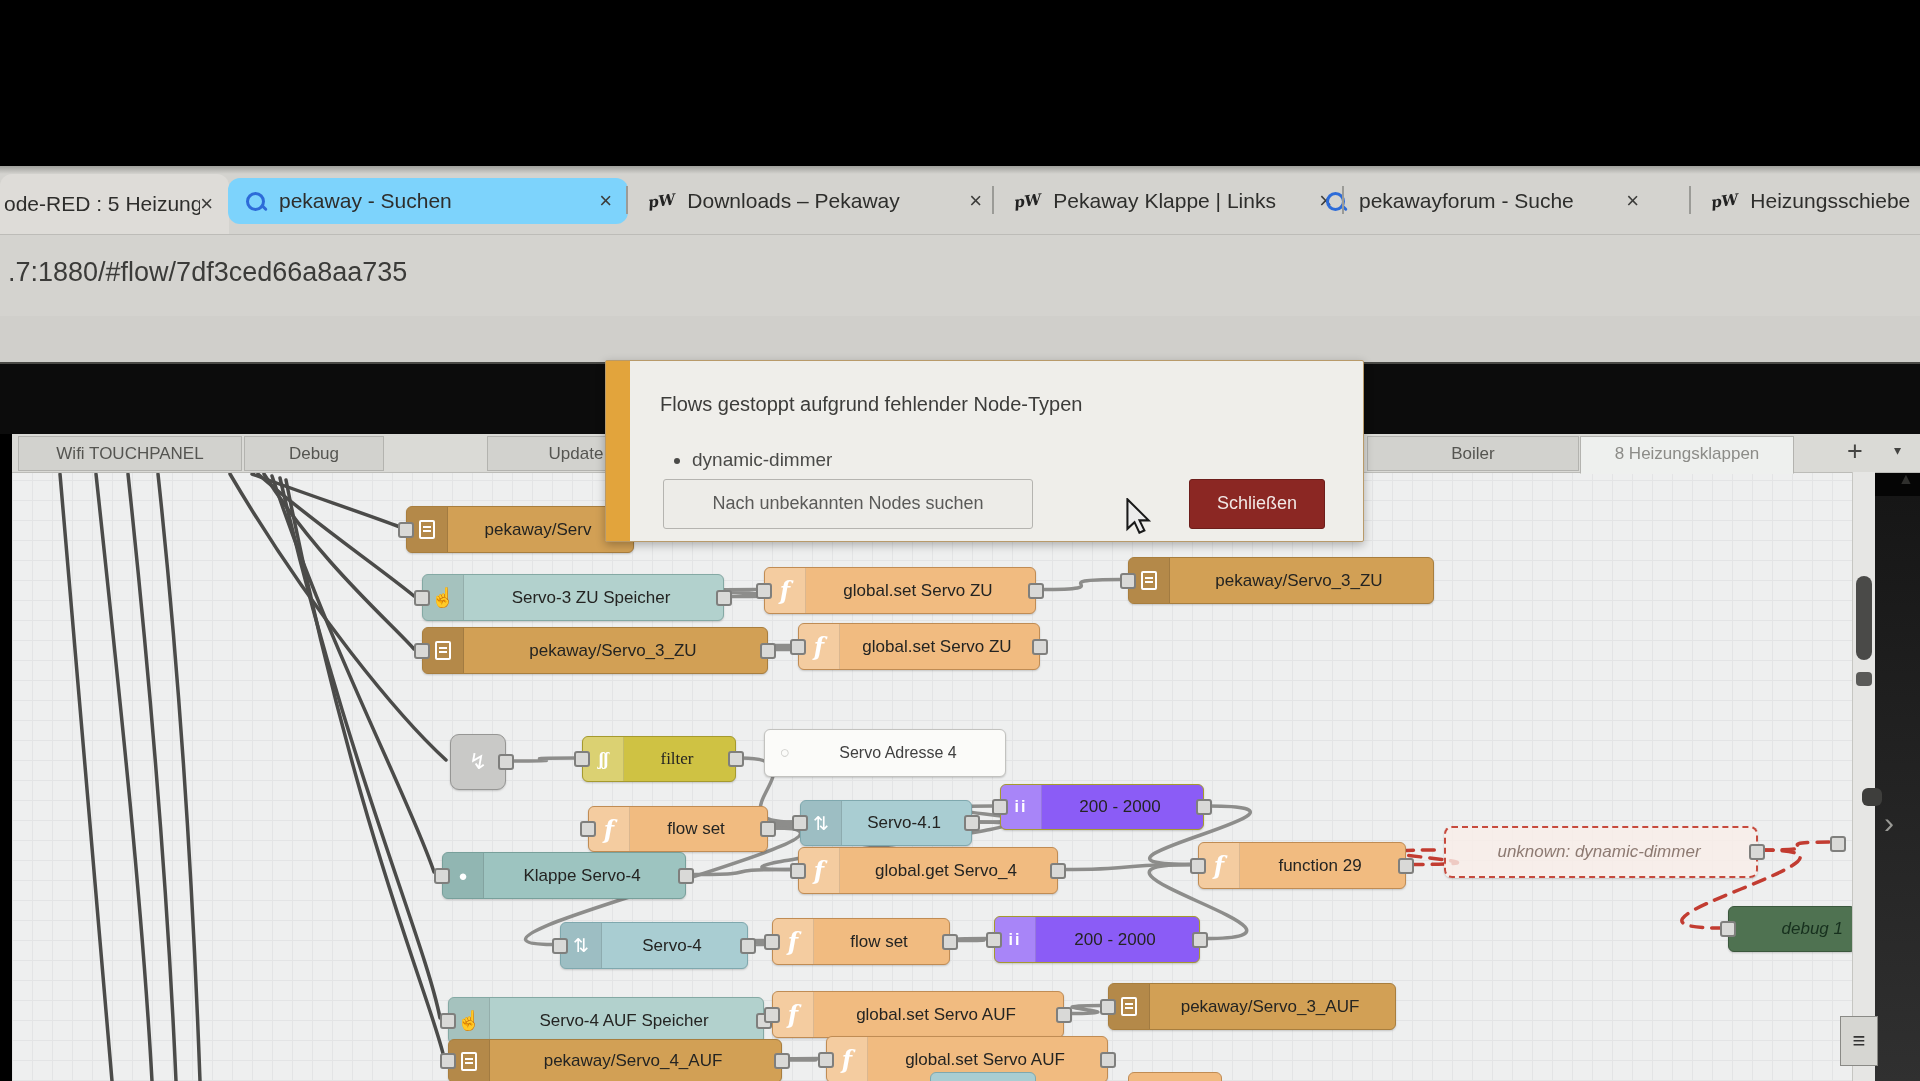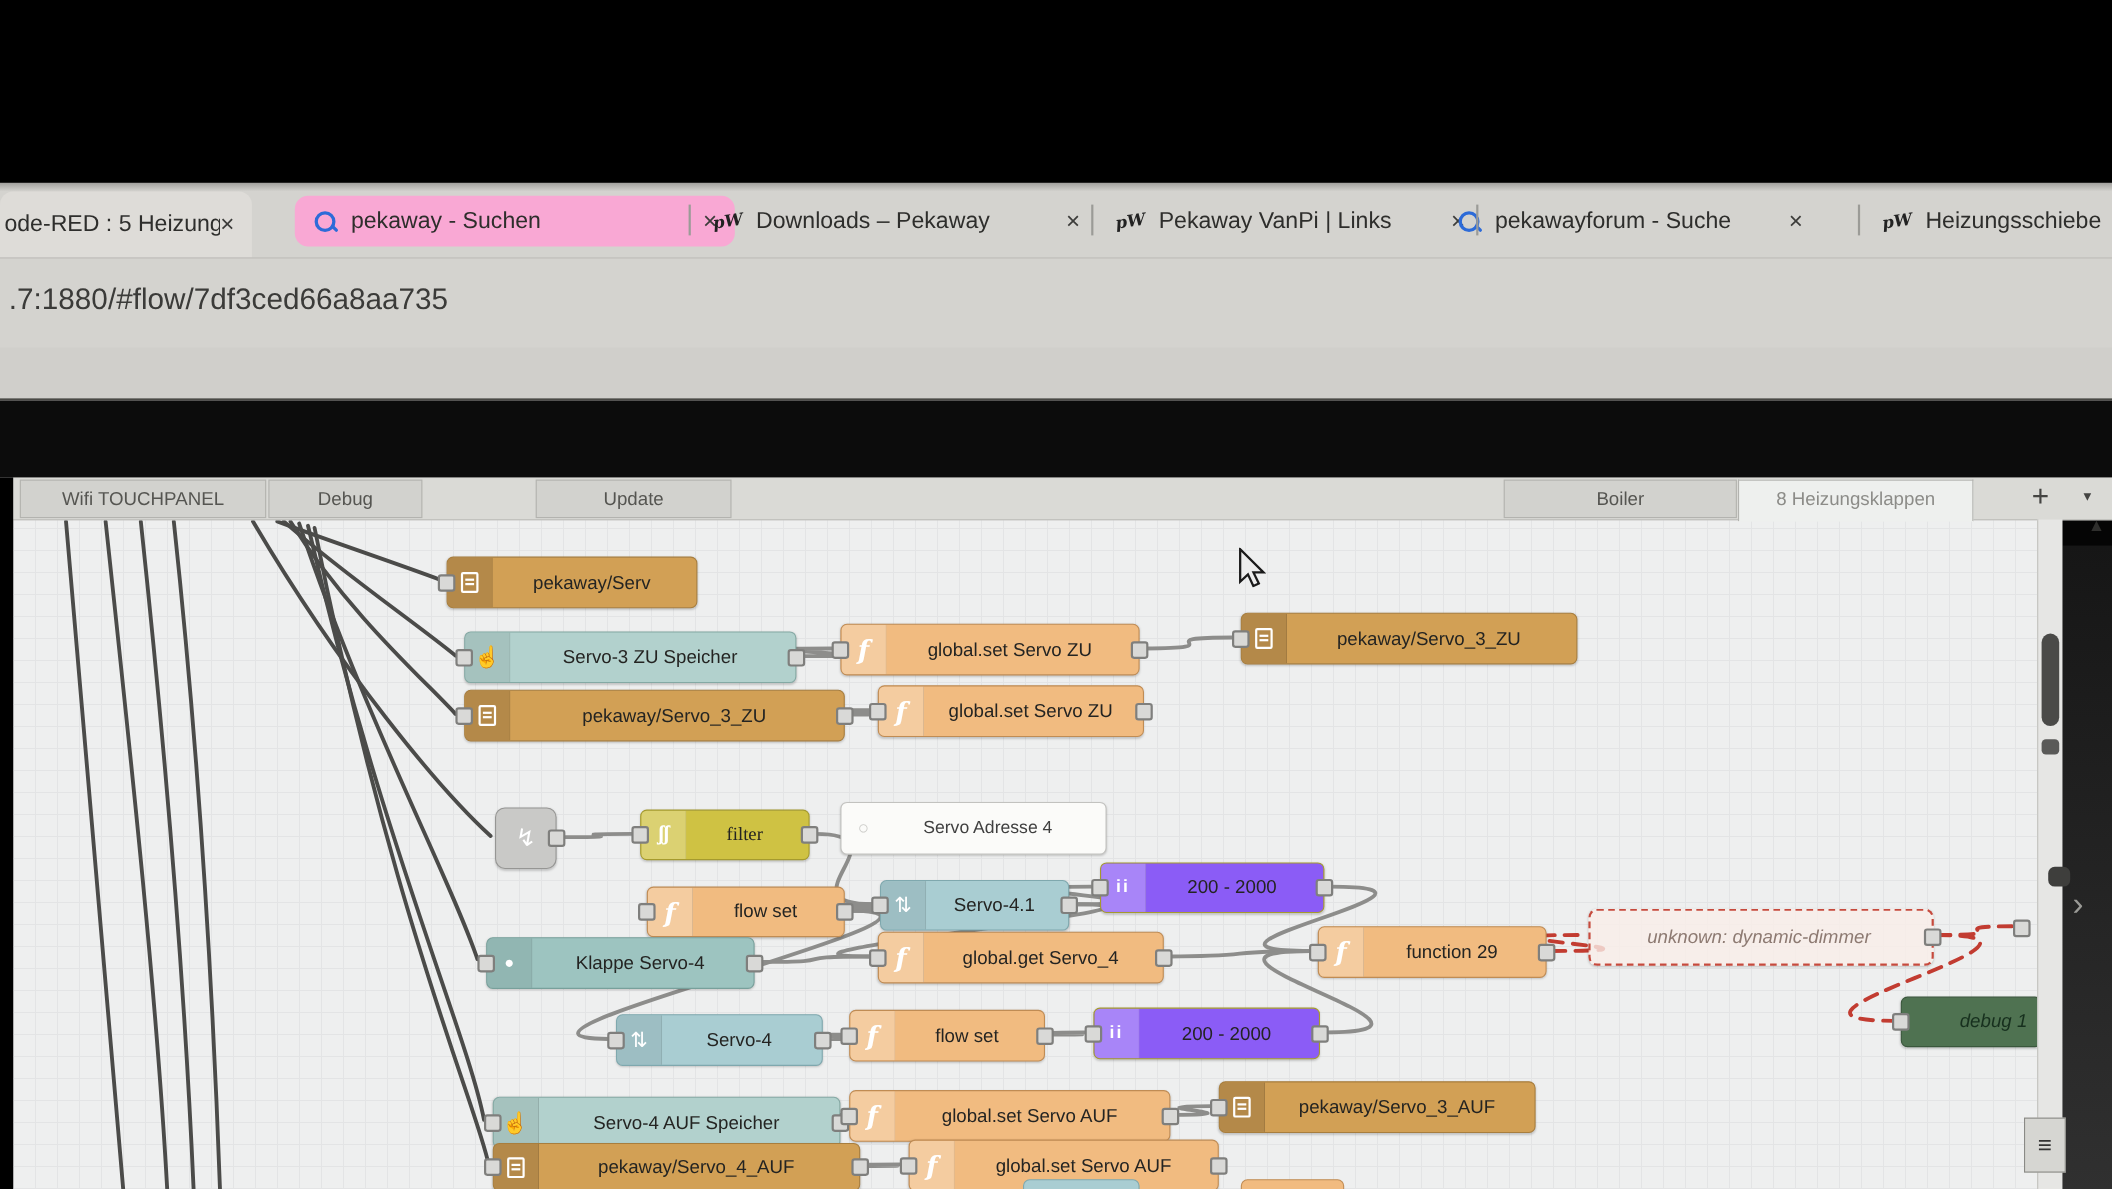--- a/index.html
+++ b/index.html
@@ -5,21 +5,21 @@
   html,body{margin:0;padding:0;background:#050505;width:1920px;height:1081px;overflow:hidden;
     font-family:"Liberation Sans",sans-serif;-webkit-font-smoothing:antialiased;}
   #app{position:absolute;left:0;top:0;width:1920px;height:1081px;overflow:hidden;}
 
   
   #chrome{position:absolute;left:0;top:166px;width:1920px;height:196px;background:#d4d3cf;border-bottom:2px solid #4a4a46;z-index:5;}
   #chrome:before{content:"";position:absolute;left:0;top:0;width:100%;height:8px;background:linear-gradient(#6b6b68,rgba(0,0,0,0));opacity:.5;}
   #tabstrip{position:absolute;left:0;top:0;width:1920px;height:68px;}
   .btab{position:absolute;top:6px;height:58px;display:flex;align-items:center;overflow:hidden;color:#2e2e2c;font-size:21px;}
   .btab.active{background:#dedcd8;border-radius:12px 12px 0 0;top:8px;height:60px;}
-  .btab.pill{background:#f9a8d4;border-radius:12px;top:12px;height:46px;margin-left:40px;}
+  .btab.pill{background:#7dd3fc;border-radius:12px;top:12px;height:46px;}
   .btab .title{white-space:nowrap;overflow:hidden;}
   .btab .close{margin-left:auto;margin-right:16px;font-size:22px;color:#3c3c3a;cursor:default;}
   .tabsep{position:absolute;top:20px;width:2px;height:28px;background:#9b9b97;}
   .mag{width:13px;height:13px;border:3px solid #2d6bd8;border-radius:50%;position:relative;flex:none;margin:0 14px 0 18px;}
   .mag:after{content:"";position:absolute;left:11px;top:11px;width:8px;height:3px;background:#2d6bd8;transform:rotate(45deg);border-radius:2px;}
   .pwico{flex:none;margin:0 12px 0 16px;font:italic bold 15px "DejaVu Serif",serif;color:#222;transform:rotate(-8deg);}
   #urlrow{position:absolute;left:0;top:68px;width:1920px;height:82px;border-top:1px solid #bdbcb8;}
   #urltext{position:absolute;left:8px;top:0;height:82px;line-height:74px;font-size:27px;color:#3b3b39;}
   #chromepad{position:absolute;left:0;top:150px;width:1920px;height:46px;background:#d0cfcb;}
 
@@ -108,21 +108,21 @@
           <span class="close">×</span>
         </div>
         <div class="btab" style="left: 632px; width: 366px;">
           <span class="pwico">pW</span>
           <span class="title">Downloads – Pekaway</span>
           <span class="close">×</span>
         </div>
         <div class="tabsep" style="left: 626px;"></div>
         <div class="btab" style="left: 998px; width: 350px;">
           <span class="pwico">pW</span>
-          <span class="title">Pekaway VanPi | Links</span>
+          <span class="title">Pekaway Klappe | Links</span>
           <span class="close">×</span>
         </div>
         <div class="tabsep" style="left: 992px;"></div>
         <div class="btab" style="left: 1308px; width: 347px;">
           <span class="mag"></span>
           <span class="title">pekawayforum - Suche</span>
           <span class="close">×</span>
         </div>
         <div class="tabsep" style="left: 1342px;"></div>
         <div class="btab" style="left: 1695px; width: 225px;">
@@ -341,18 +341,27 @@
   <div id="rightcol"></div>
   <div id="vtrack">
     <div id="vthumb"></div>
     <div id="vmark"></div>
   </div>
   <div id="vpill"></div>
   <div id="scrollup">▲</div>
   <div id="sidechev">›</div>
   <div id="cornerbox">≡</div>
 
+  <div id="notice">
+    <div class="accent"></div>
+    <div class="ttl">Flows gestoppt aufgrund fehlender Node-Typen</div>
+    <ul id="missing-list">
+        <li>dynamic-dimmer</li>
+      </ul>
+    <div class="nbtn" id="searchbtn">Nach unbekannten Nodes suchen</div>
+    <div class="nbtn" id="closebtn">Schließen</div>
+  </div>
 
   <svg id="cursor" width="30" height="36" viewBox="0 0 20 28">
     <path d="M1,1 L1,24 L6.5,18.8 L10.3,27 L14.2,25.2 L10.4,17.4 L17.5,17.4 Z" fill="#ececec" stroke="#1a1a1a" stroke-width="1.6"></path>
   </svg>
 <div class="p" style="left: 1830px; top: 836px; z-index: 3; margin-top: 0px;"></div>
   </div>
 
 </body></html>

